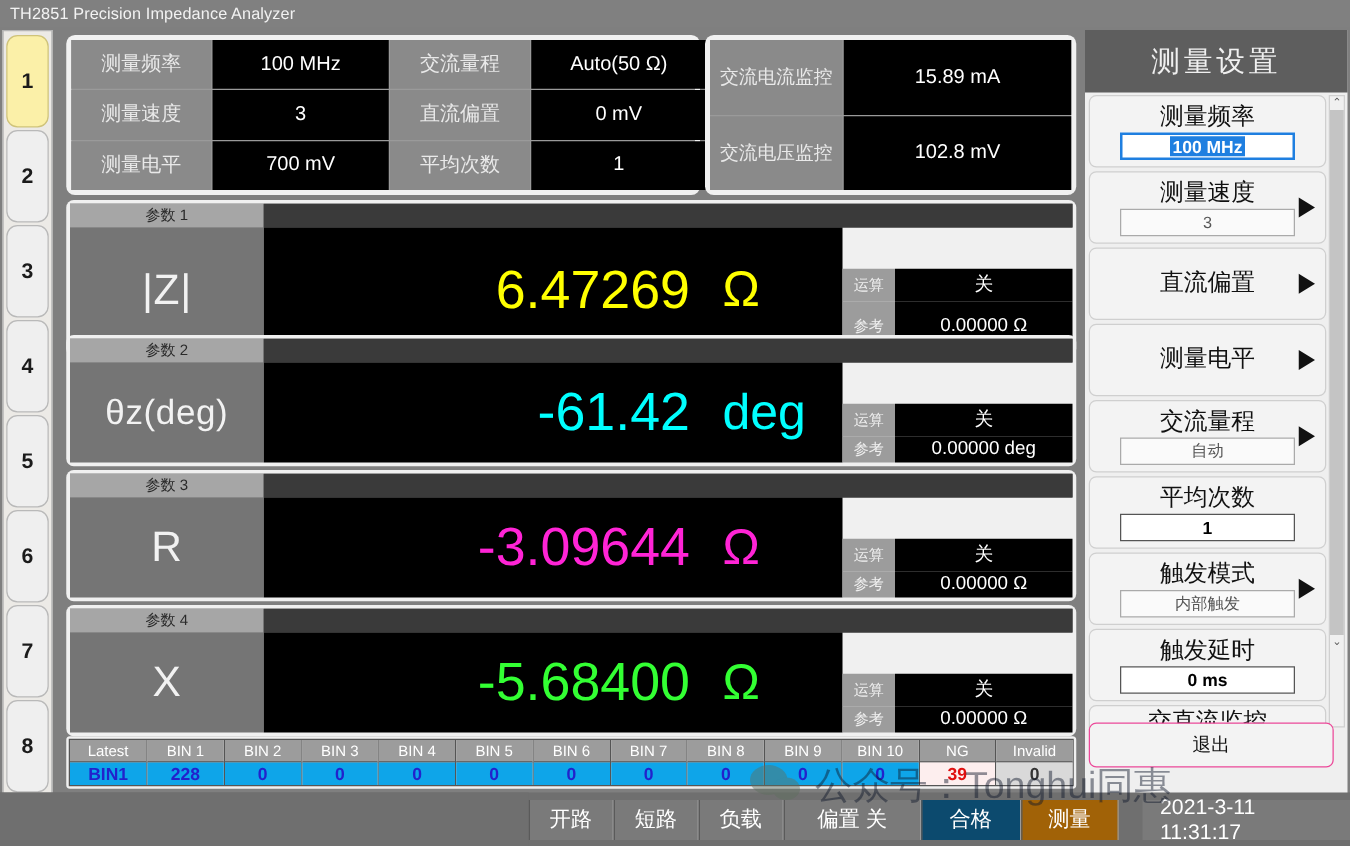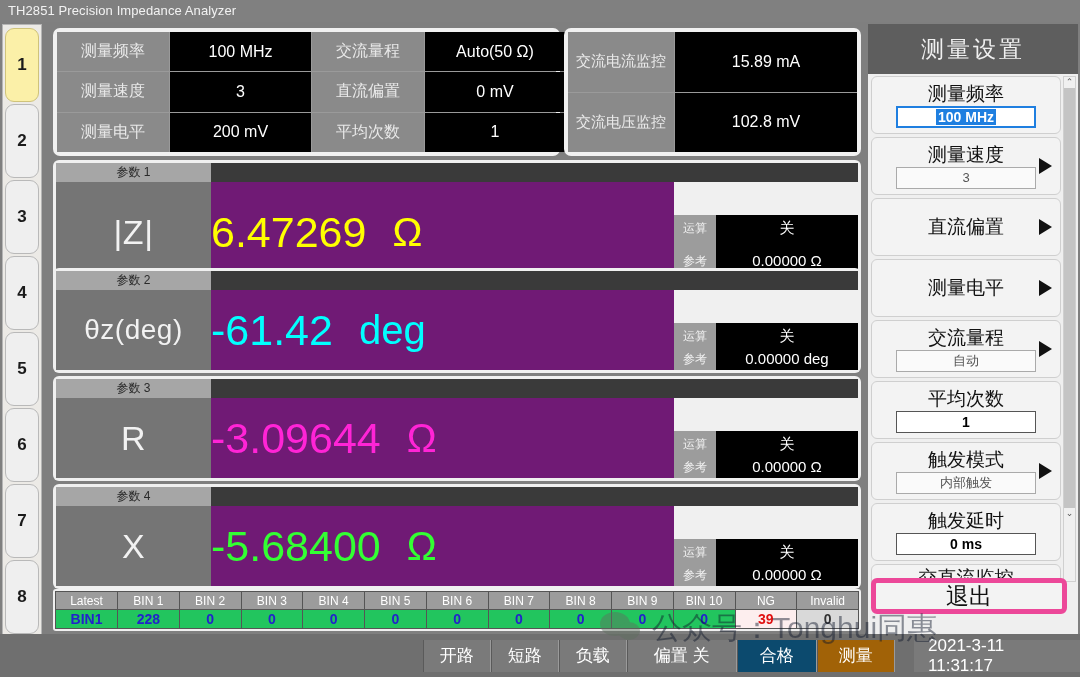--- a/index.html
+++ b/index.html
@@ -94,22 +94,22 @@
   }
   .param-head .rest { flex: 1; background: #3a3a3a; }
   .param-body { flex: 1; display: flex; }
   .p-name {
     width: 155px; background: #757575; color: #f2f2f2;
     display: flex; align-items: center; justify-content: center;
     font-size: 34px; letter-spacing: .5px;
   }
   .p-name.small { font-size: 28px; }
   .p-val {
-    flex: 1; background: #701a75; display: flex; align-items: center;
-    padding-right: 18px; gap: 26px;
+    flex: 1; background: #000000; display: flex; align-items: center;
+    justify-content: flex-end; padding-right: 32px; gap: 26px;
   }
   .p-num { font-size: 43px; font-weight: 500; }
   .p-unit { font-size: 40px; width: 64px; text-align: left; }
   .p-side { width: 184px; display: flex; flex-direction: column; margin-top: 33px; }
   .p-side-row { flex: 1; display: flex; }
   .p-side-row.top { flex: 0 0 26px; }
   .p-side-lbl {
     width: 42px; background: #9c9c9c; color: #f0f0f0; font-size: 12px;
     display: flex; align-items: center; justify-content: center;
   }
@@ -128,21 +128,21 @@
   .bin-col { flex: 1 1 0; display: flex; flex-direction: column;
              border-right: 1px solid #555; }
   .bin-col:last-child { border-right: none; }
   .bin-col.first { flex: 0 0 62px; }
   .bin-h {
     flex: 0 0 18px; background: #9c9c9c; color: #fff; font-size: 12px;
     display: flex; align-items: center; justify-content: center;
     border-bottom: 1px solid #555;
   }
   .bin-v {
-    flex: 1; background: #22c55e; color: #2222cc; font-size: 14px;
+    flex: 1; background: #0ea5e9; color: #2222cc; font-size: 14px;
     display: flex; align-items: center; justify-content: center;
     font-weight: 600;
   }
   .bin-col.ng .bin-v { background: #fdeeee; color: #e01010; }
   .bin-col.inv .bin-v { background: #d9d9d9; color: #333; }
 
   
   .sidebar {
     position: absolute; left: 868px; top: 24px; width: 210px; height: 628px;
     background: #efefef;
@@ -174,23 +174,23 @@
   .sb-item .box.edit.focus { border: 2px solid #1f7fe0; }
   .sb-item .box.edit.focus span { background: #1f7fe0; color: #fff; padding: 0 2px; }
   .sb-item .arrow {
     position: absolute; right: 8px; top: 50%; transform: translateY(-50%);
     width: 0; height: 0; border-left: 13px solid #111;
     border-top: 8px solid transparent; border-bottom: 8px solid transparent;
   }
   .sb-item.cut { height: 32px; overflow: hidden; justify-content: flex-start; }
   .sb-exit {
     position: absolute; bottom: 38px; left: 3px; width: 196px; height: 36px;
-    border: 5px solid #ec4899; border-radius: 6px; background: #f3f3f3;
-    display: flex; align-items: center; justify-content: center;
-    font-size: 23px; color: #111;
+    border: 1px solid #ec4899; border-radius: 6px; background: #f3f3f3;
+    display: flex; align-items: center; justify-content: center;
+    font-size: 15px; color: #111;
   }
   .sb-scroll {
     position: absolute; right: 2px; top: 52px; width: 13px; height: 506px;
     background: #f0f0f0; border: 1px solid #d0d0d0;
     display: flex; flex-direction: column; align-items: center;
   }
   .sb-scroll .ar { font-size: 9px; color: #555; line-height: 11px; }
   .sb-thumb { width: 11px; background: #c4c4c4; }
 
   
@@ -256,21 +256,21 @@
       <div class="settings-grid" id="settings-grid">
           <div class="s-lbl">测量频率</div>
           <div class="s-val">100 MHz</div>
           <div class="s-lbl">交流量程</div>
           <div class="s-val">Auto(50 Ω)</div>
           <div class="s-lbl">测量速度</div>
           <div class="s-val">3</div>
           <div class="s-lbl">直流偏置</div>
           <div class="s-val">0 mV</div>
           <div class="s-lbl">测量电平</div>
-          <div class="s-val">200 mV</div>
+          <div class="s-val">700 mV</div>
           <div class="s-lbl">平均次数</div>
           <div class="s-val">1</div>
         </div>
     </div>
 
     <div class="monitor-wrap">
       <div class="monitor-grid" id="monitor-grid">
           <div class="m-lbl">交流电流监控</div>
           <div class="m-val">15.89 mA</div>
           <div class="m-lbl">交流电压监控</div>

